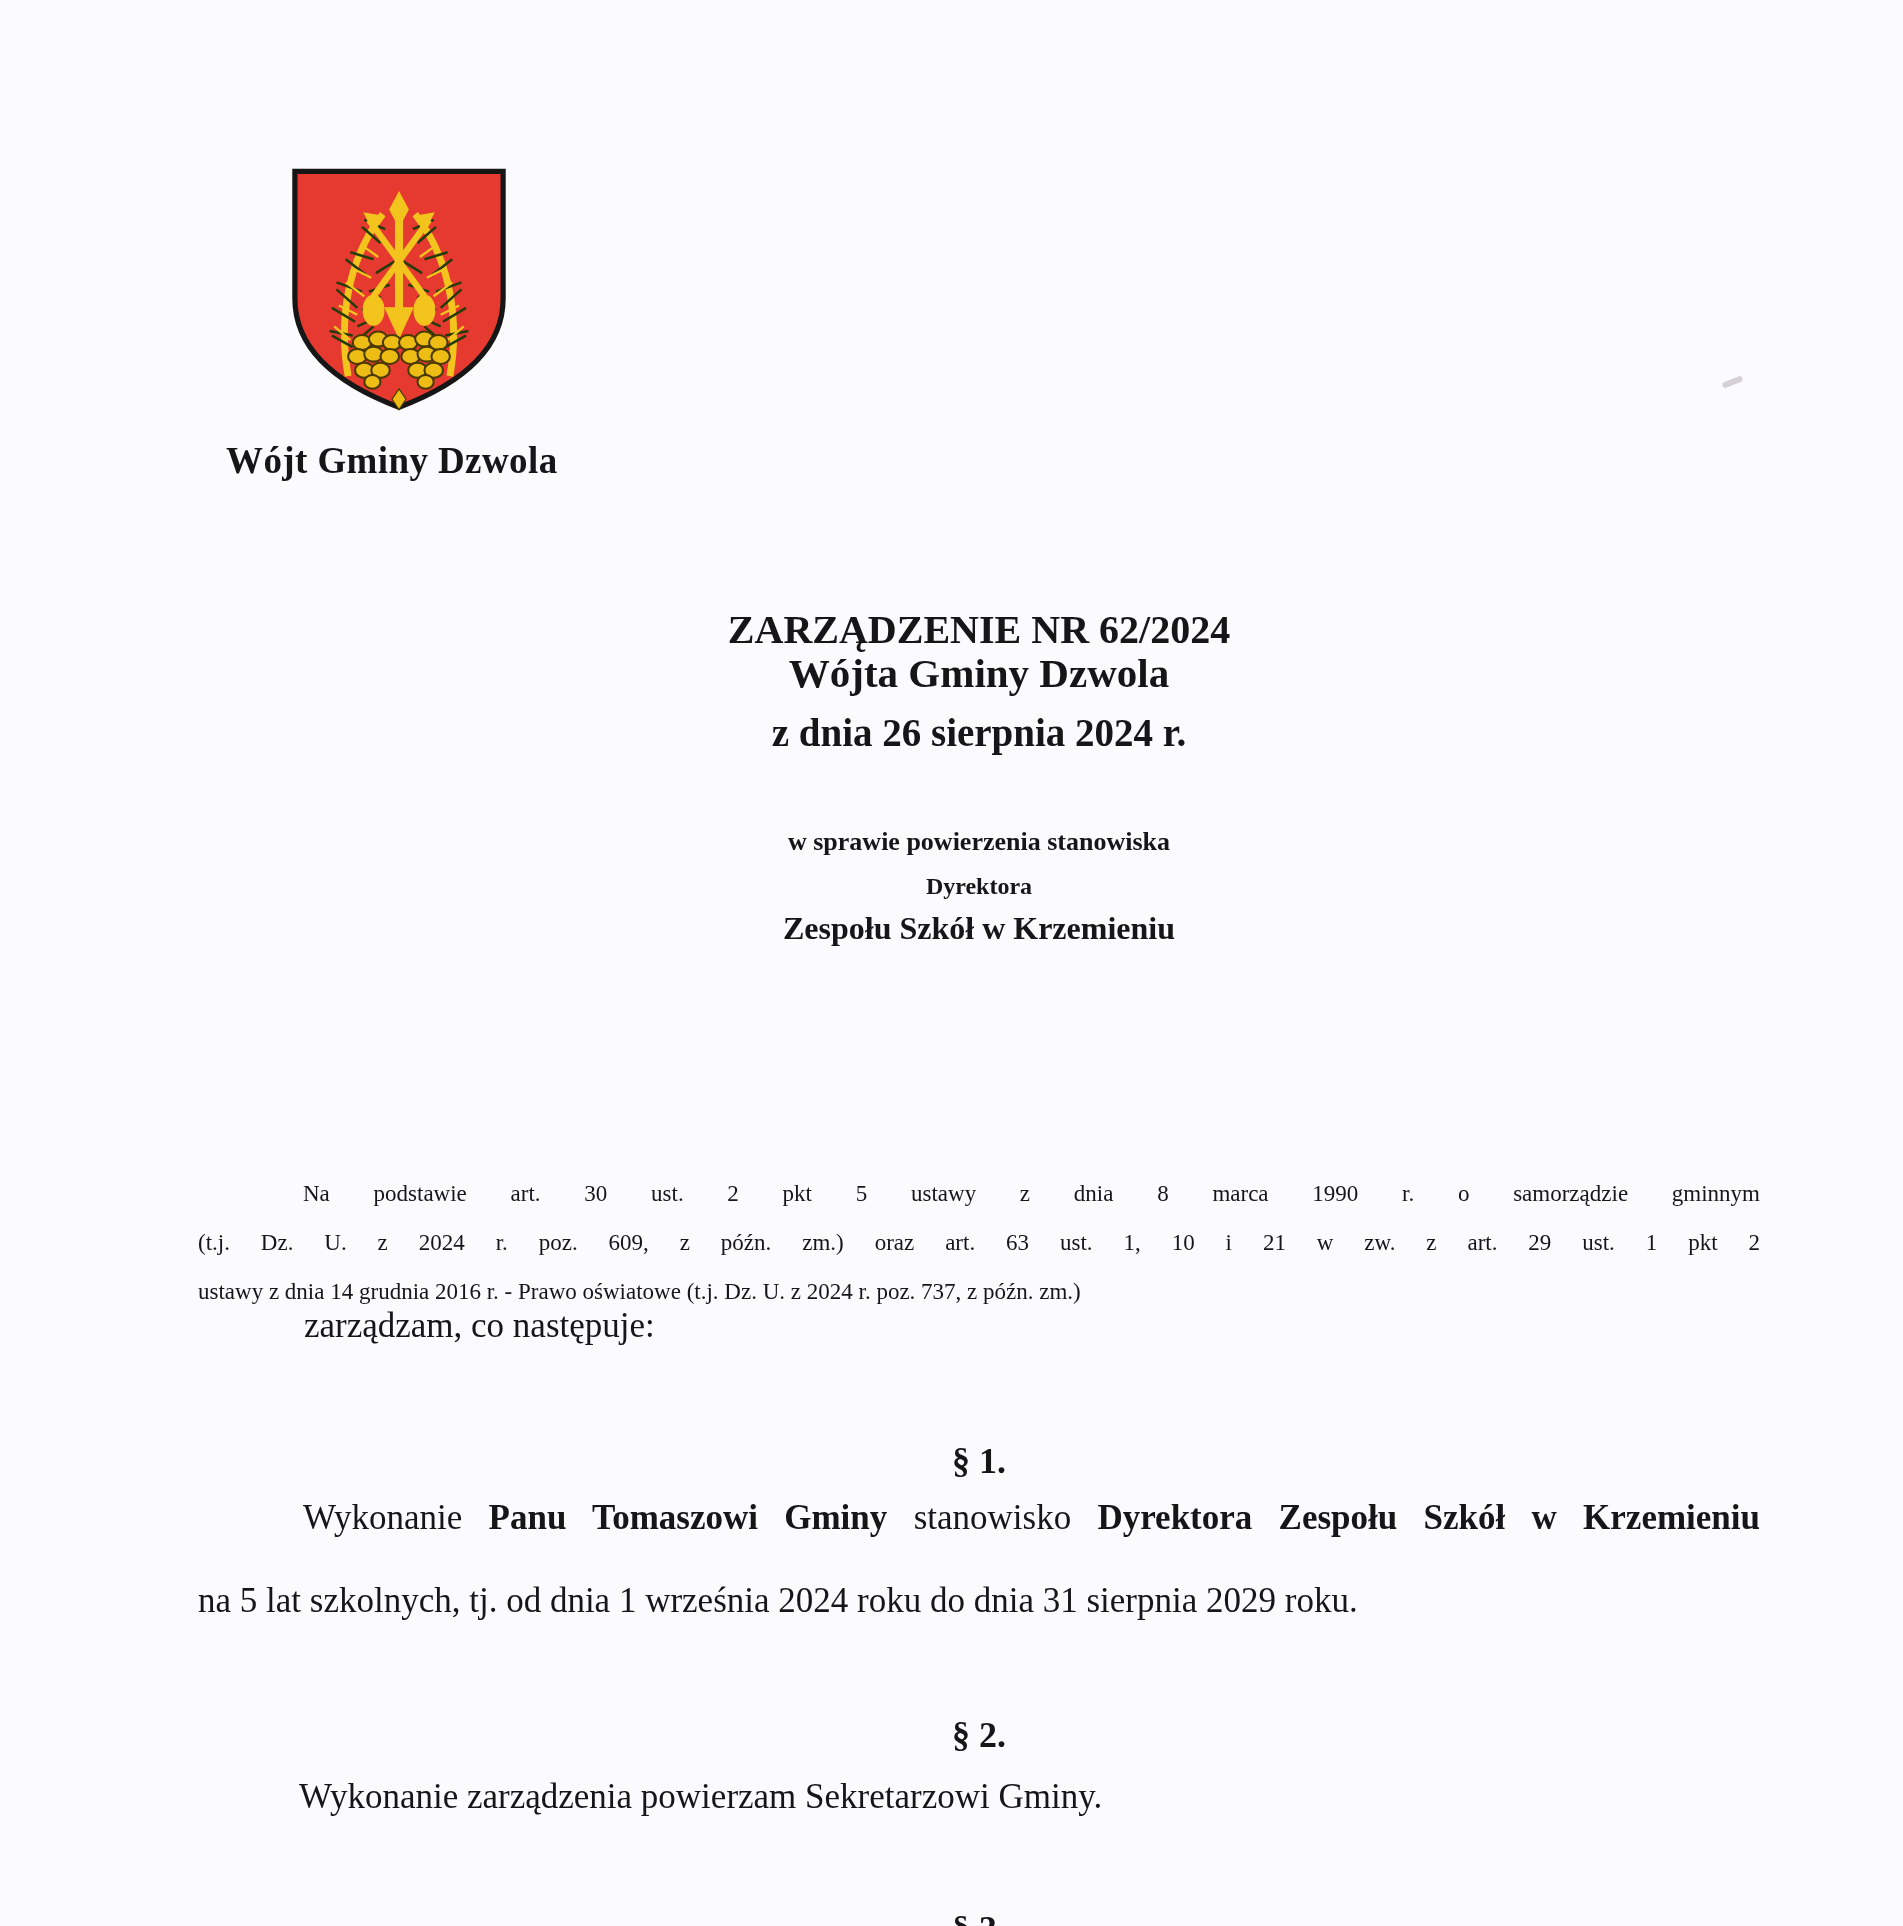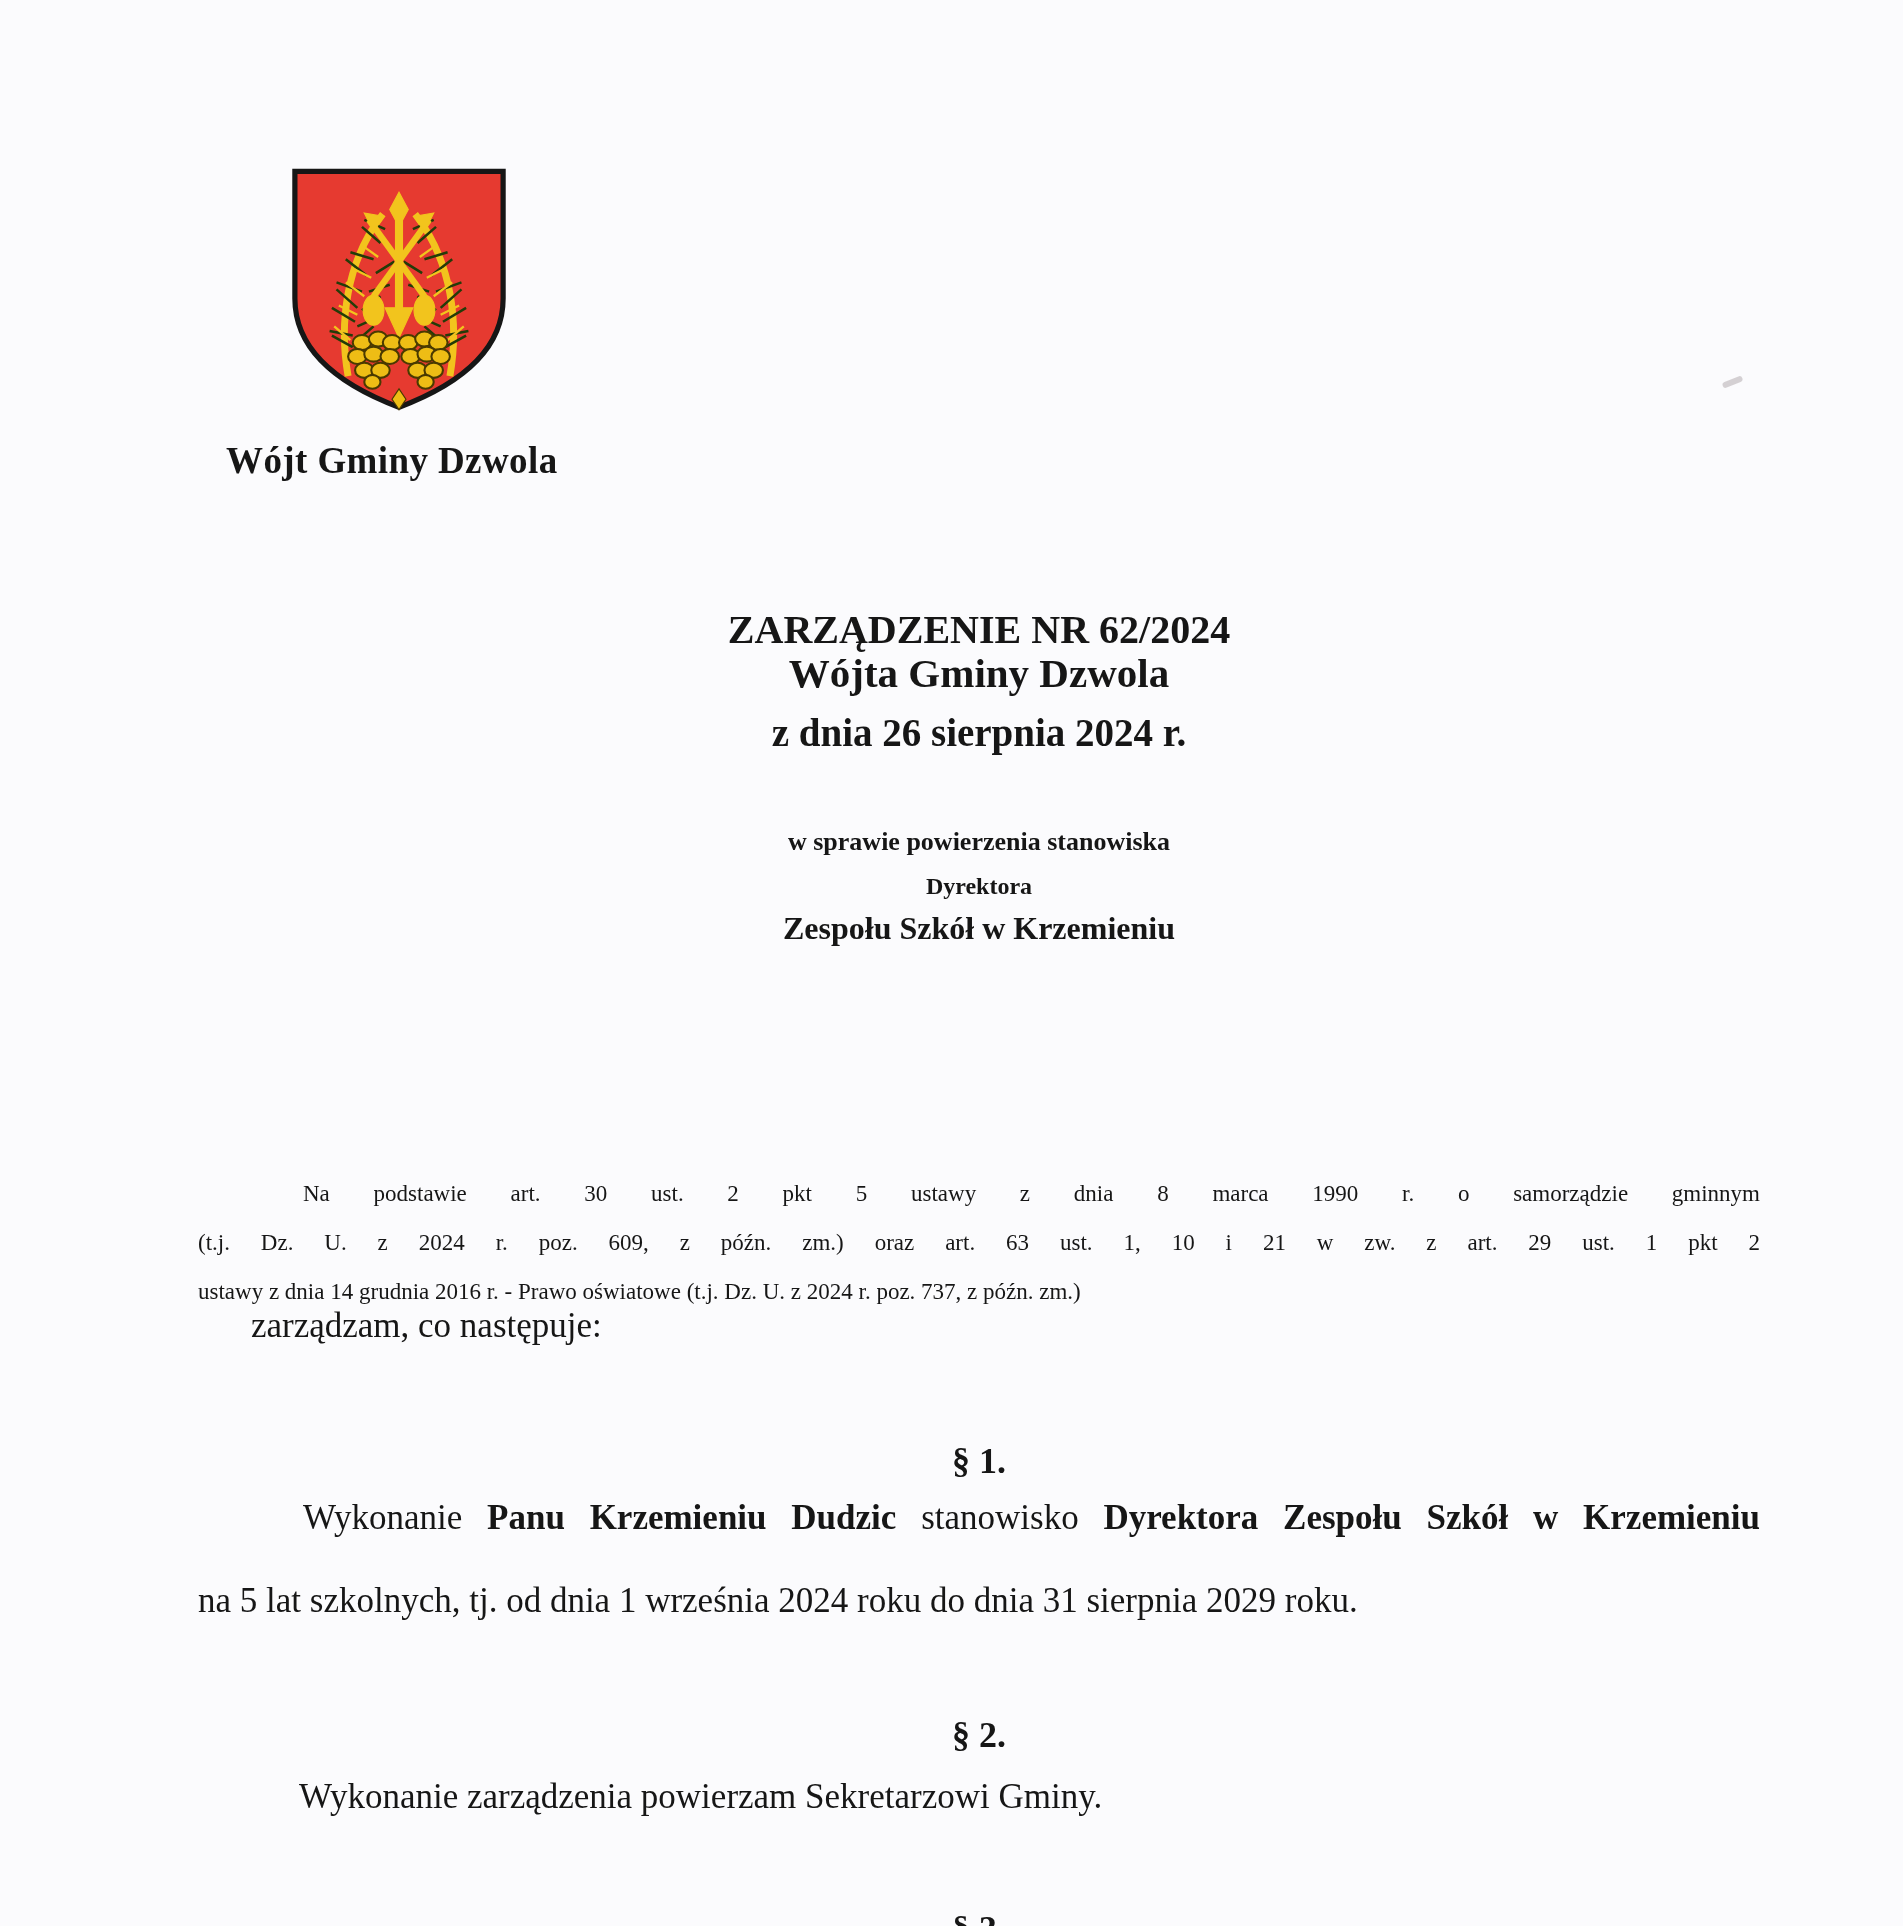--- a/index.html
+++ b/index.html
@@ -17,21 +17,21 @@
   .title-l2{font-size:41px;font-weight:bold;margin-top:1px;line-height:1.05;}
   .title-l3{font-size:39px;font-weight:bold;margin-top:17.7px;line-height:1.05;}
   .subject-block{top:828px;}
   .subj-l1{font-size:26px;font-weight:bold;line-height:1.05;}
   .subj-l2{font-size:24px;font-weight:bold;margin-top:19px;line-height:1.05;}
   .subj-l3{font-size:32px;font-weight:bold;margin-top:13px;line-height:1.05;}
   .preamble{top:1169px;font-size:23px;line-height:49px;}
   .jline{text-align:justify;text-align-last:justify;}
   .indent{text-indent:105px;}
   .ordain{top:1306px;font-size:35px;}
-  .ordain-inner{margin-left:53px;}
+  .ordain-inner{margin-left:106px;}
   .sec-head{font-size:36px;font-weight:bold;text-align:center;line-height:1.05;}
   .s1-head{top:1443px;}
   .s1-para{top:1498px;font-size:35px;line-height:39px;}
   .s1-l2{margin-top:44px;text-align:left;text-align-last:left;}
   .s2-head{top:1717px;}
   .s2-text{top:1777px;font-size:35px;}
   .s3-head{top:1911px;}
   .body-indent{margin-left:101px;}
   .speck{left:1722px;top:379px;width:21px;height:5.8px;background:#c7c2c4;border-radius:3.1px;transform:rotate(-22deg);opacity:.75;}
 </style>
@@ -118,21 +118,21 @@
     <div>ustawy z dnia 14 grudnia 2016 r. - Prawo oświatowe (t.j. Dz. U. z 2024 r. poz. 737, z późn. zm.)</div>
   </div>
 
   <div class="abs content ordain">
     <span class="ordain-inner">zarządzam, co następuje:</span>
   </div>
 
   <div class="abs content sec-head s1-head">§ 1.</div>
   <div class="abs content s1-para">
     <div class="jline indent">
-      <span>Wykonanie </span><span class="bold">Panu Krzemieniu Dudzic</span><span> stanowisko </span><span class="bold">Dyrektora Zespołu Szkół w Krzemieniu</span>
+      <span>Wykonanie </span><span class="bold">Panu Tomaszowi Gminy</span><span> stanowisko </span><span class="bold">Dyrektora Zespołu Szkół w Krzemieniu</span>
     </div>
     <div class="s1-l2">na 5 lat szkolnych, tj. od dnia 1 września 2024 roku do dnia 31 sierpnia 2029 roku.</div>
   </div>
 
   <div class="abs content sec-head s2-head">§ 2.</div>
   <div class="abs content s2-text">
     <span class="body-indent">Wykonanie zarządzenia powierzam Sekretarzowi Gminy.</span>
   </div>
 
   <div class="abs content sec-head s3-head">§ 3.</div>

